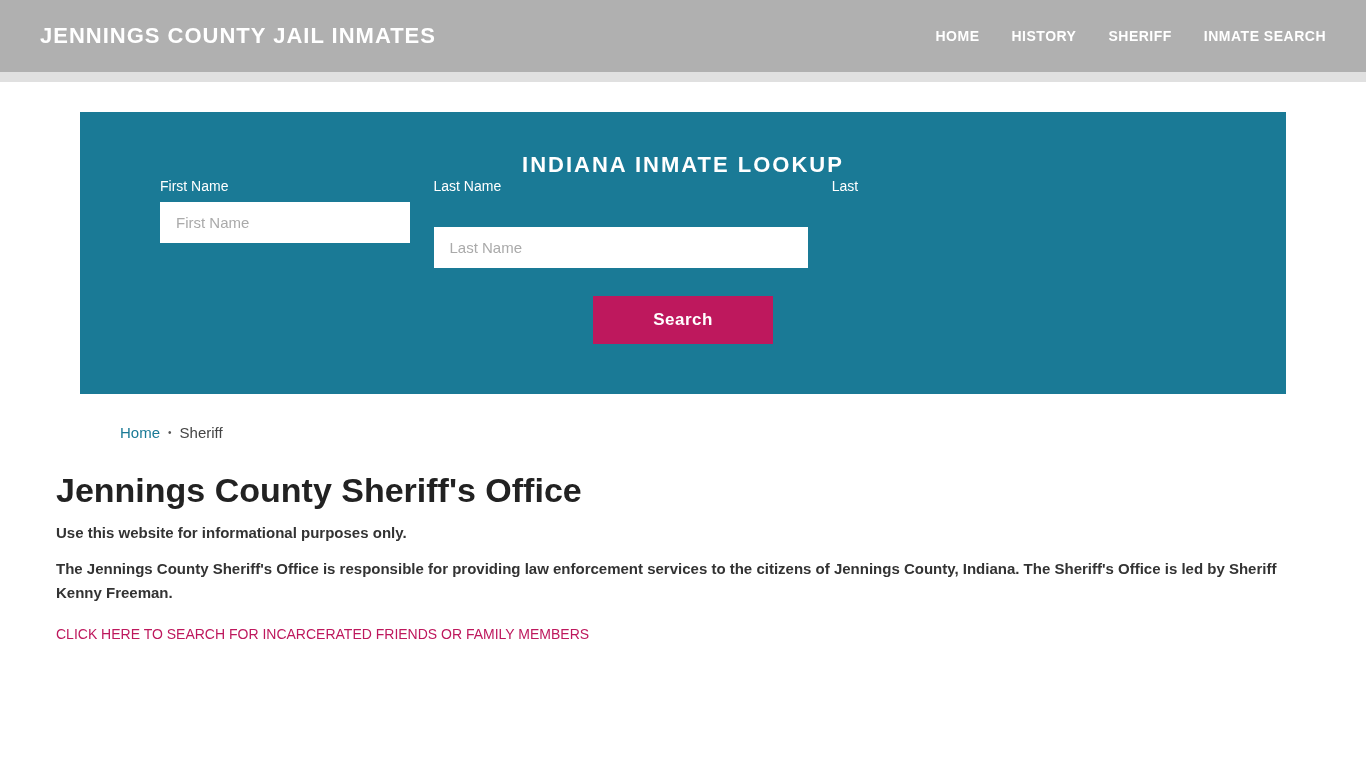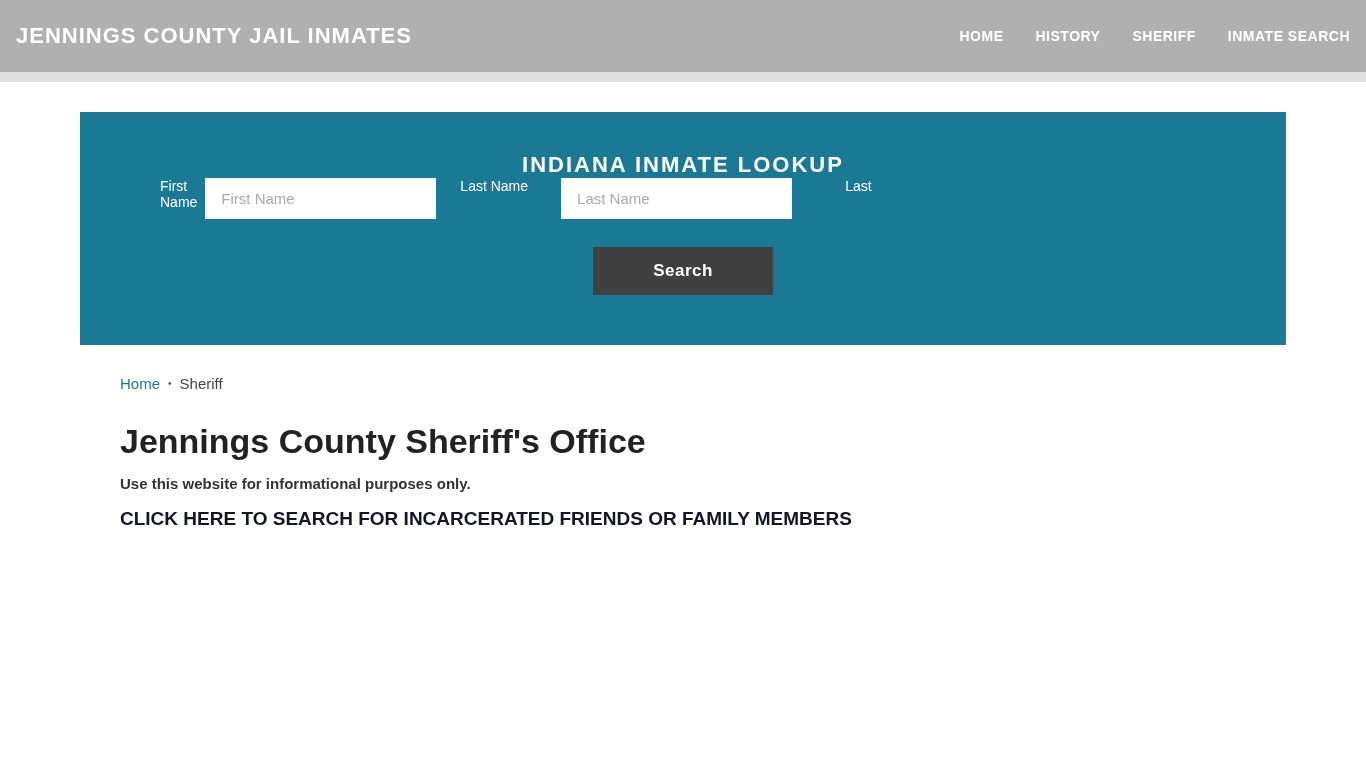--- a/index.html
+++ b/index.html
@@ -15,21 +15,21 @@
       width: 1366px;
       min-height: 768px;
     }
 
     
     .header {
       background-color: #b0b0b0;
       display: flex;
       align-items: center;
       justify-content: space-between;
-      padding: 0 16px;
+      padding: 0 40px;
       height: 72px;
     }
 
     .site-title {
       color: #ffffff;
       font-size: 22px;
       font-weight: 900;
       letter-spacing: 1px;
       text-transform: uppercase;
     }
@@ -74,21 +74,21 @@
     }
 
     .search-fields {
       display: flex;
       gap: 24px;
       margin-bottom: 28px;
     }
 
     .field-group {
       display: flex;
-      flex-direction: row;
+      flex-direction: column;
       gap: 8px;
     }
 
     .field-group:nth-child(1) {
       flex: 1;
     }
 
     .field-group:nth-child(2) {
       flex: 1.5;
       gap: 33px;
@@ -116,21 +116,21 @@
     .field-input::placeholder {
       color: #aaa;
     }
 
     .search-btn-container {
       display: flex;
       justify-content: center;
     }
 
     .search-btn {
-      background-color: #404040;
+      background-color: #be185d;
       color: #ffffff;
       font-size: 17px;
       font-weight: 700;
       border: none;
       padding: 14px 60px;
       cursor: pointer;
       letter-spacing: 0.5px;
     }
 
     
@@ -152,21 +152,21 @@
       color: #555;
       font-size: 10px;
     }
 
     .breadcrumb-current {
       color: #444;
     }
 
     
     .content {
-      padding: 20px 120px 40px;
+      padding: 20px 56px 40px;
     }
 
     .page-heading {
       font-size: 34px;
       font-weight: 700;
       color: #222;
       margin-bottom: 14px;
     }
 
     .info-line-1 {
@@ -178,23 +178,23 @@
 
     .info-line-2 {
       font-size: 15px;
       font-weight: 700;
       color: #333;
       margin-bottom: 20px;
       line-height: 1.6;
     }
 
     .cta-link {
-      color: #0f172a;
-      font-size: 19px;
-      font-weight: 700;
+      color: #be185d;
+      font-size: 14px;
+      font-weight: 400;
       text-transform: uppercase;
       cursor: pointer;
       text-decoration: none;
     }
   </style>
 </head>
 <body>
 
 <header class="header">
   <span class="site-title">JENNINGS COUNTY JAIL INMATES</span>
@@ -230,14 +230,15 @@
 
 <nav class="breadcrumb">
   <a class="breadcrumb-home">Home</a>
   <span class="breadcrumb-separator">•</span>
   <span class="breadcrumb-current">Sheriff</span>
 </nav>
 
 <main class="content">
   <h1 class="page-heading">Jennings County Sheriff's Office</h1>
   <p class="info-line-1">Use this website for informational purposes only.</p>
+  <p class="info-line-2">The Jennings County Sheriff's Office is responsible for providing law enforcement services to the citizens of Jennings County, Indiana. The Sheriff's Office is led by Sheriff Kenny Freeman.</p>
   <a class="cta-link">CLICK HERE to Search for Incarcerated Friends or Family Members</a>
 </main>
 
 </body></html>

